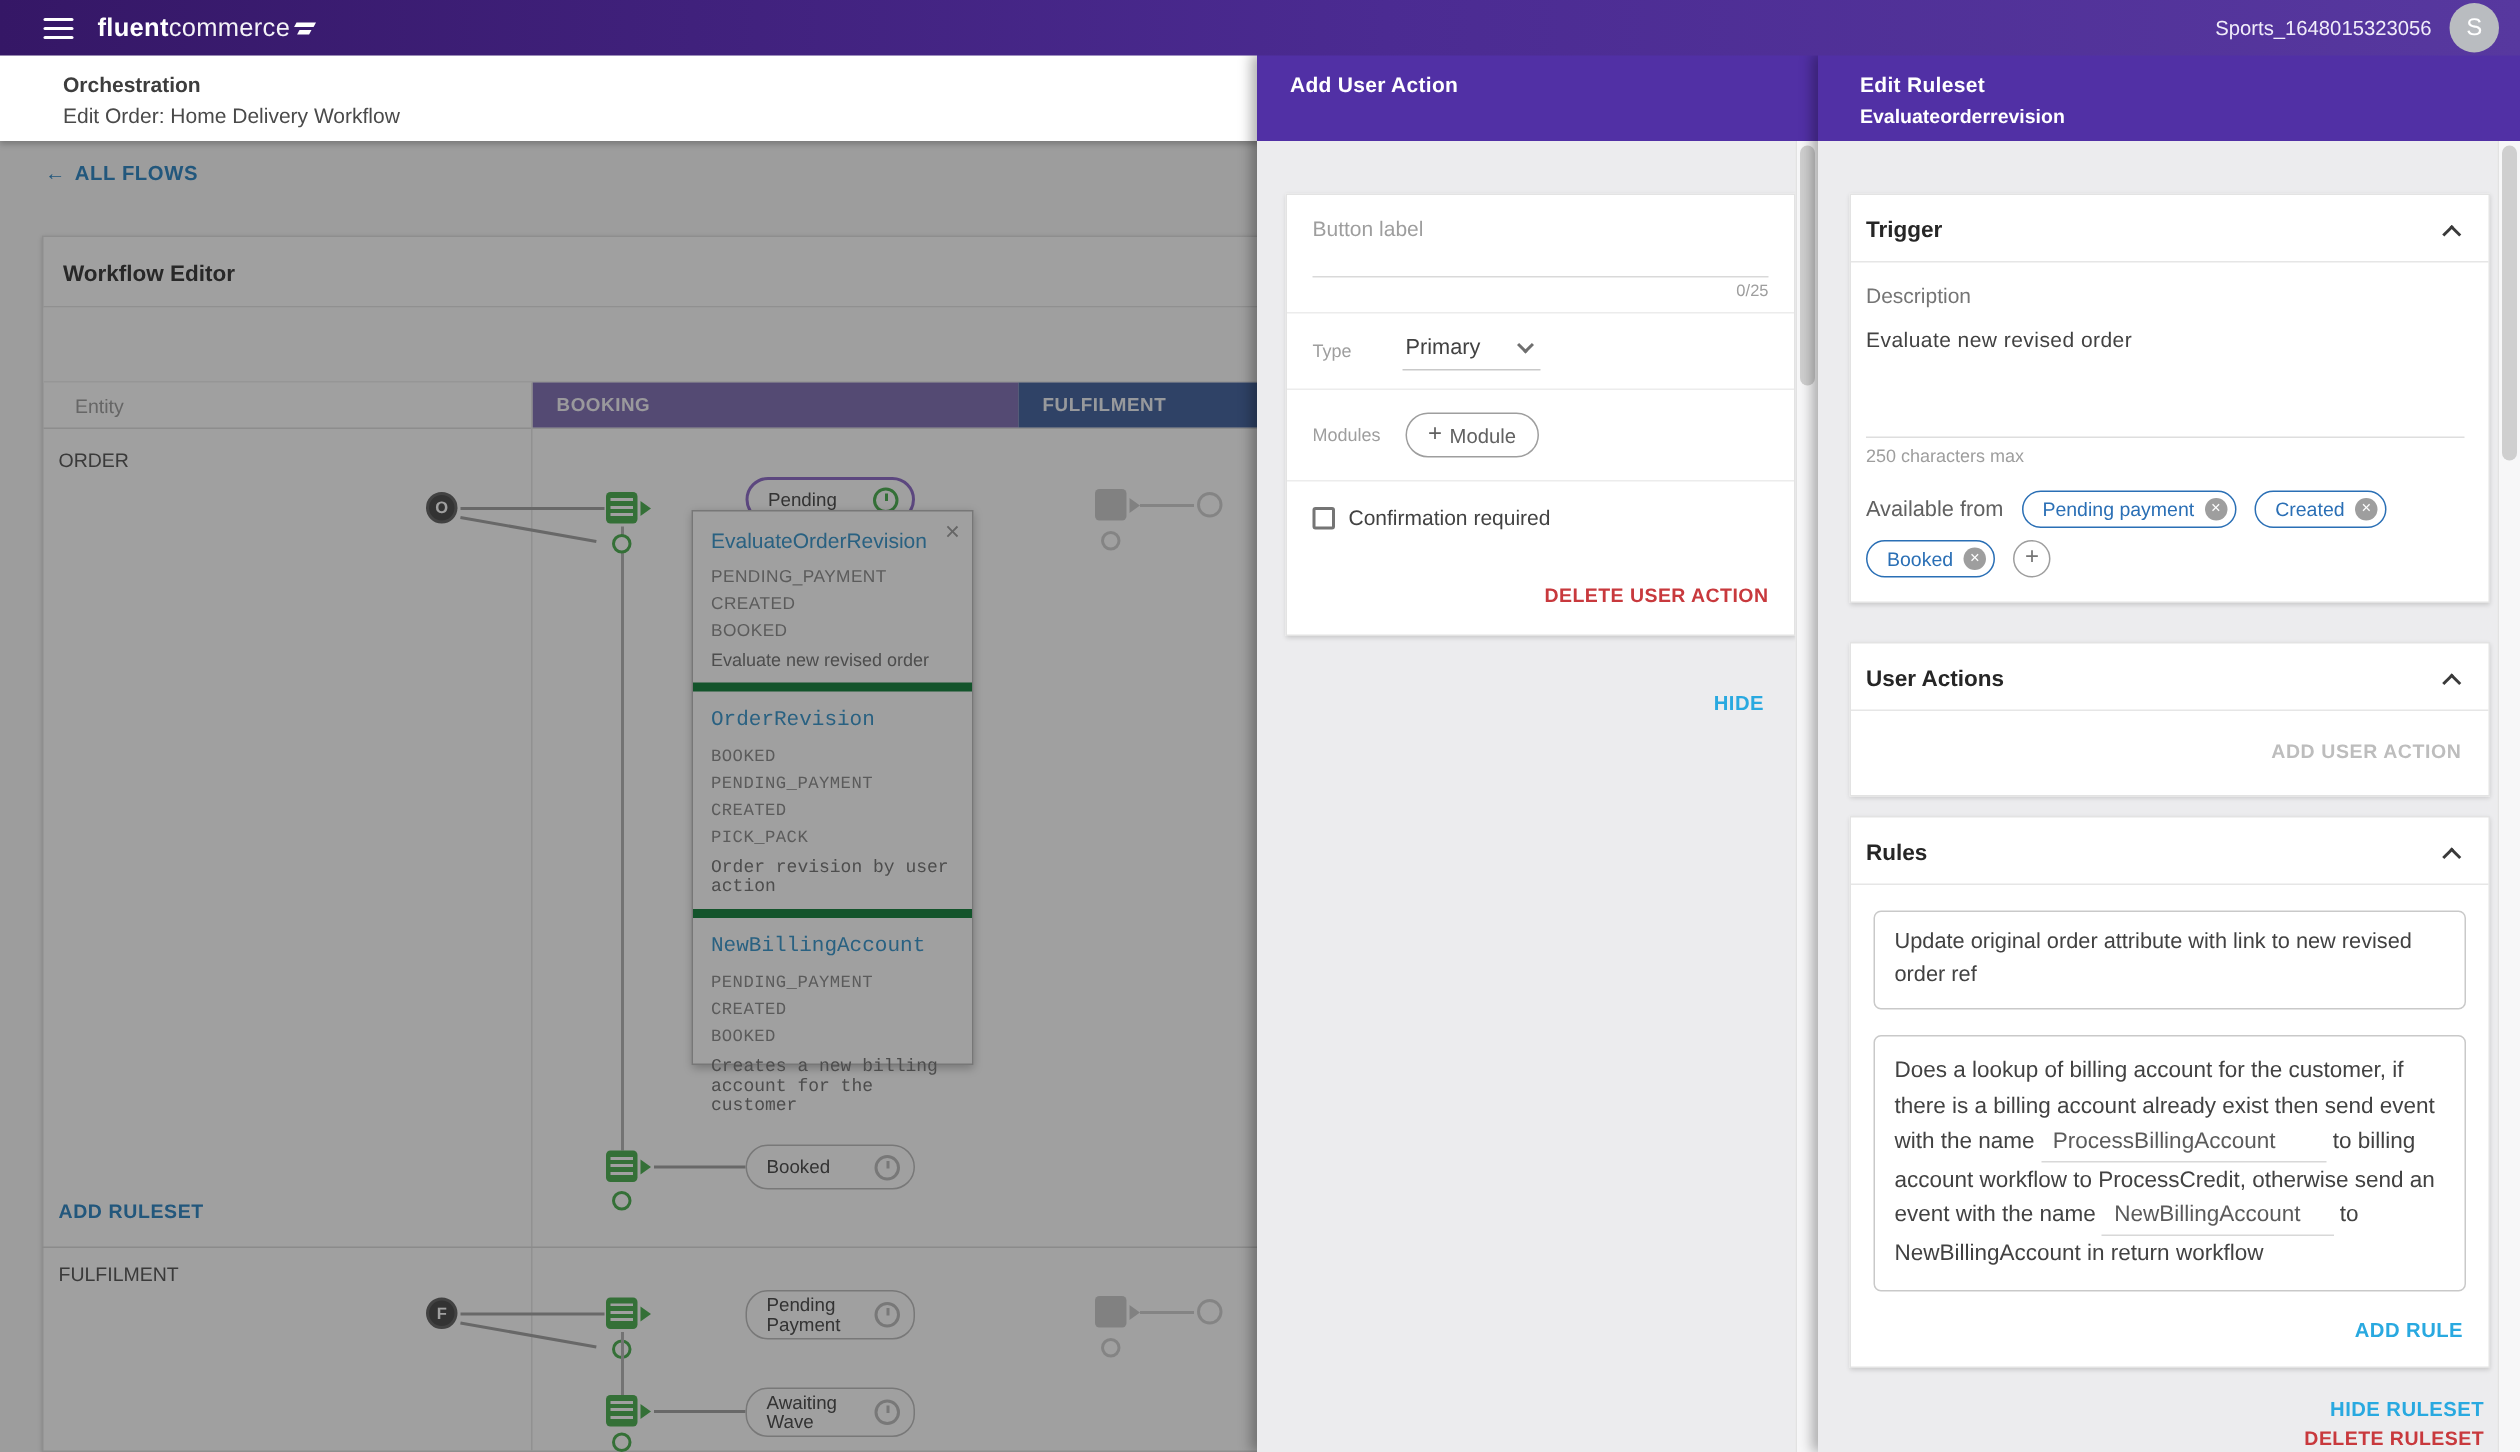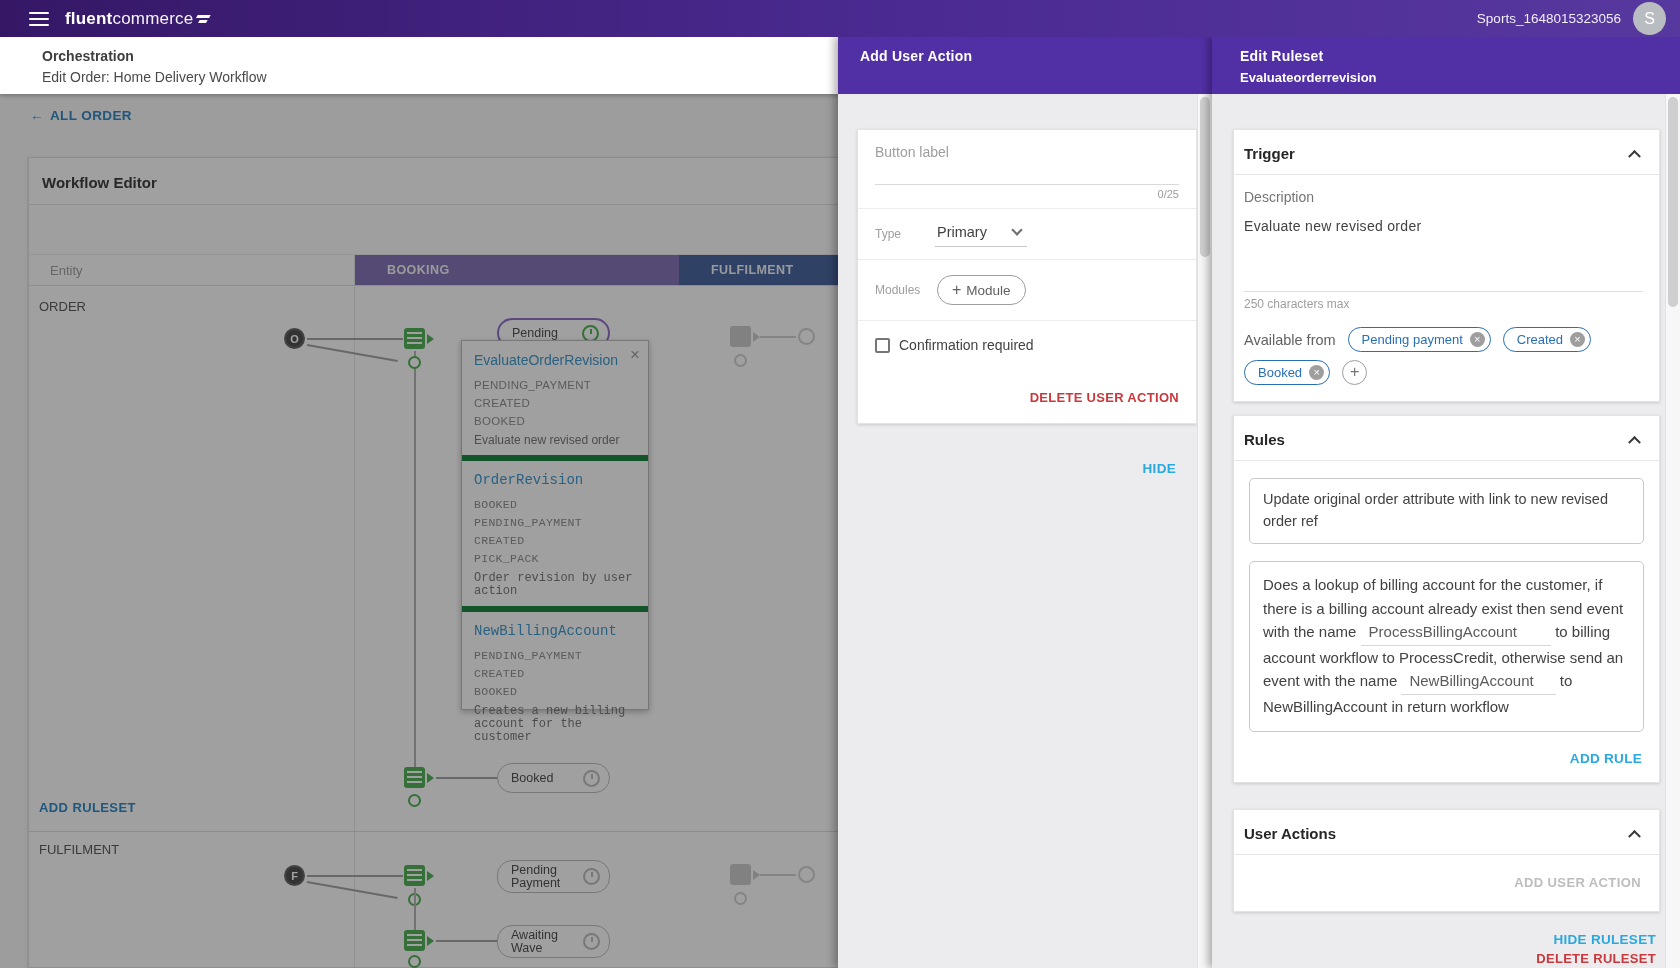--- a/index.html
+++ b/index.html
@@ -39,21 +39,21 @@
                color:#2e86c4; letter-spacing:.4px; cursor:pointer; }
   .back-link .arr { margin-right:6px; font-weight:normal; }
   .editor-card { position:absolute; left:28px; top:63px; width:1630px; height:811px;
                  background:#fff; border:1px solid #e2e2e2; box-shadow:0 1px 3px rgba(0,0,0,.18); }
   .editor-title { font-size:15px; font-weight:bold; color:#373737; padding:16px 0 13px 13px; }
   .editor-divider { height:1px; background:#e4e4e4; }
   .editor-toolbar { height:50px; background:#fdfdfd; border-bottom:1px solid #efefef; }
   .grid-header { display:flex; height:31px; border-bottom:1px solid #e0e0e0; }
   .gh-entity { width:326px; font-size:13px; color:#9e9e9e; display:flex; align-items:center;
                padding-left:21px; }
-  .gh-col { display:flex; align-items:center; padding-left:32px; color:rgba(255,255,255,.92);
+  .gh-col { display:flex; align-items:center; padding-left:16px; color:rgba(255,255,255,.92);
             font-size:12.5px; font-weight:bold; letter-spacing:.4px; cursor:pointer; }
   .gh-booking   { width:324px; background:#8070b5; }
   .gh-fulfilment{ width:420px; background:#44639f; }
   .entity-sep { position:absolute; left:354px; top:161px; width:1px; height:712px; background:#e6e6e6; }
   .row-label { position:absolute; left:39px; font-size:13px; color:#555; }
   .row-divider { position:absolute; left:28px; top:737px; width:1630px; height:1px; background:#dcdcdc; }
   .add-ruleset { position:absolute; left:39px; top:706px; font-size:13px; font-weight:bold;
                  color:#2e86c4; letter-spacing:.4px; cursor:pointer; }
 
   
@@ -198,21 +198,21 @@
   </div>
 </header>
 
 <div class="page-header">
   <div class="ph-section">Orchestration</div>
   <div class="ph-title">Edit Order: Home Delivery Workflow</div>
 </div>
 
 <div class="workspace">
 
-  <div class="back-link"><span class="arr">←</span><span>ALL ORDER</span></div>
+  <div class="back-link"><span class="arr">←</span><span>ALL FLOWS</span></div>
 
   <div class="editor-card">
     <div class="editor-title">Workflow Editor</div>
     <div class="editor-divider"></div>
     <div class="editor-toolbar"></div>
     <div class="grid-header">
       <div class="gh-entity">Entity</div>
       <div class="gh-col gh-booking">BOOKING</div>
       <div class="gh-col gh-fulfilment">FULFILMENT</div>
     </div>
@@ -399,20 +399,31 @@
           </span>
           <span class="chip">
             <span class="clbl">Booked</span>
             <span class="chip-x">×</span>
           </span>
           <span class="chip-add">+</span>
         </div>
       </div>
     </div>
 
+    <div class="er-card" style="margin-top:26px;">
+      <div class="er-head">
+        <span class="ttl">User Actions</span>
+        <span class="chev-up"></span>
+      </div>
+      <div class="er-div"></div>
+      <div class="ua-section-body">
+        <span class="disabled-link">ADD USER ACTION</span>
+      </div>
+    </div>
+
     <div class="er-card" style="margin-top:13px;">
       <div class="er-head">
         <span class="ttl">Rules</span>
         <span class="chev-up"></span>
       </div>
       <div class="er-div"></div>
       <div class="rule-box">
         <div class="r1">Update original order attribute with link to new revised order ref</div>
       </div>
       <div class="rule-box" style="padding:11px 13px 13px;">
@@ -421,31 +432,20 @@
           <span class="inline-input">ProcessBillingAccount</span>
           <span>to billing account workflow to ProcessCredit, otherwise send an event with the name</span>
           <span class="inline-input" style="padding-right:22px;">NewBillingAccount</span>
           <span>to NewBillingAccount in return workflow</span>
         </p>
       </div>
       <div class="add-rule-row">
         <span class="cyan-link">ADD RULE</span>
       </div>
     </div>
-
-    <div class="er-card" style="margin-top:26px;">
-      <div class="er-head">
-        <span class="ttl">User Actions</span>
-        <span class="chev-up"></span>
-      </div>
-      <div class="er-div"></div>
-      <div class="ua-section-body">
-        <span class="disabled-link">ADD USER ACTION</span>
-      </div>
-    </div>
   </div>
 
   <div class="cyan-link hide-ruleset">HIDE RULESET</div>
   <div class="danger-link delete-ruleset" style="position:absolute;">DELETE RULESET</div>
   <div class="scroll-track">
       <div class="scroll-thumb" style="height:210px;"></div>
     </div>
 </aside>
 
 </body></html>

